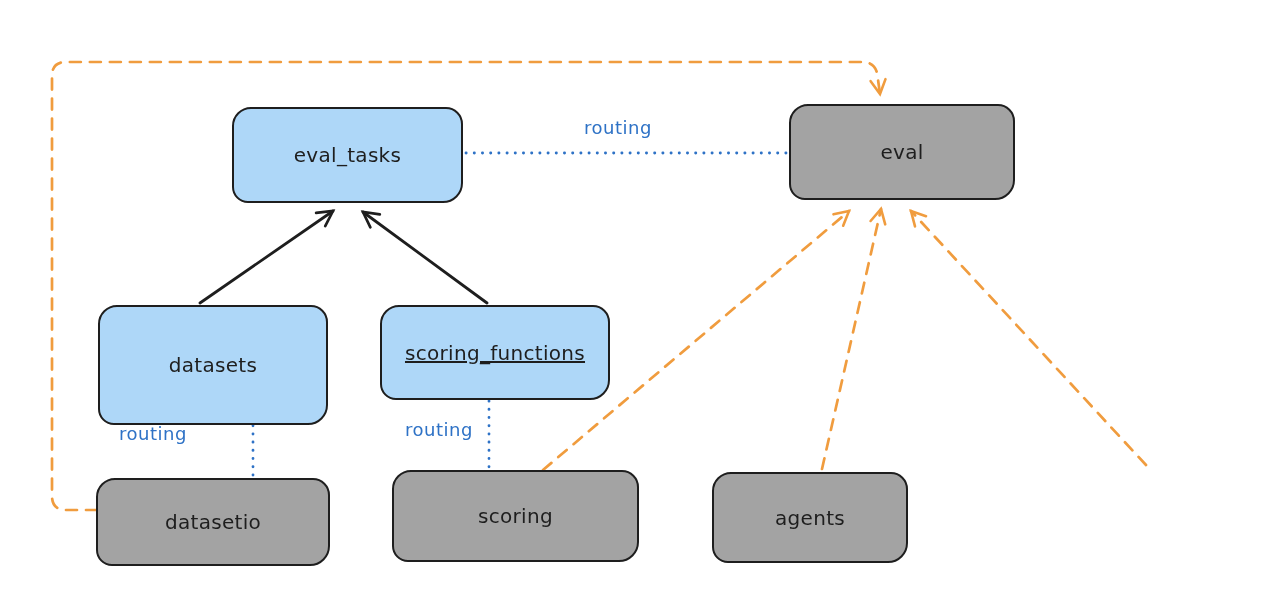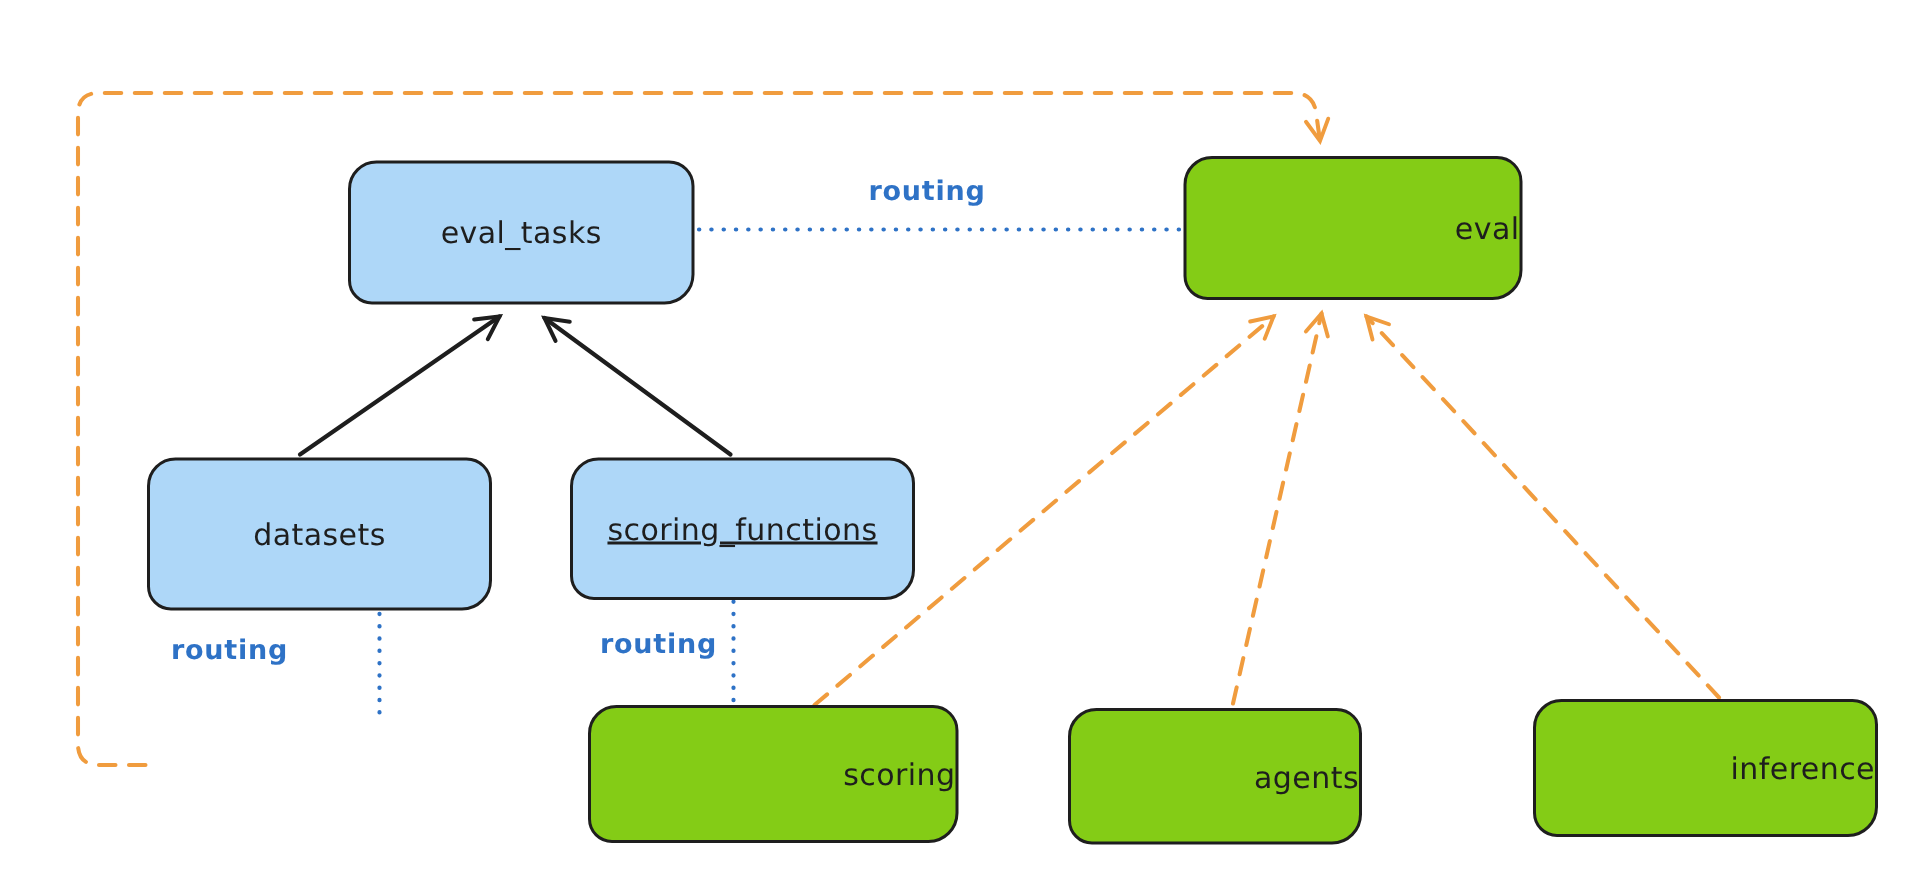--- a/index.html
+++ b/index.html
@@ -28,37 +28,37 @@
     border: 2.6px solid #1e1e1e;
     border-radius: 19px 17px 20px 16px;
     display: flex;
     align-items: center;
     justify-content: center;
     font-size: 20px;
     color: #1e1e1e;
     letter-spacing: 0.3px;
   }
   .node.blue  { background: #aed7f8; text-align: right; }
-  .node.green { background: #84cc16; justify-content: flex-end; }
+  .node.green { background: #a3a3a3; }
 
   
   .n-eval-tasks        { left: 232px; top: 107px; width: 231px; height: 96px; }
   .n-eval              { left: 789px; top: 104px; width: 226px; height: 96px; }
-  .n-datasets          { left:  98px; top: 305px; width: 230px; height: 102px; }
+  .n-datasets          { left:  98px; top: 305px; width: 230px; height: 120px; }
   .n-scoring-functions { left: 380px; top: 305px; width: 230px; height: 95px; text-decoration: underline; }
   .n-datasetio         { left:  96px; top: 478px; width: 234px; height: 88px; }
   .n-scoring           { left: 392px; top: 470px; width: 247px; height: 92px; }
   .n-agents            { left: 712px; top: 472px; width: 196px; height: 91px; }
   .n-inference         { left: 1022px; top: 466px; width: 230px; height: 92px; }
 
   .edge-label {
     position: absolute;
     color: #2e72c6;
     font-size: 18px;
-    font-weight: 700;
+    font-weight: 400;
     text-align: center;
     letter-spacing: 0.5px;
   }
   .l-eval-tasks-eval        { left: 568px; top: 117px; width: 100px; }
   .l-datasets-datasetio     { left: 108px; top: 423px; width:  90px; }
   .l-scoring-fns-scoring    { left: 394px; top: 419px; width:  90px; }
 </style>
 </head>
 <body>
 
@@ -92,27 +92,27 @@
   </div>
   <div class="node green n-eval">
     <span>eval</span>
   </div>
   <div class="node blue n-datasets">
     <span>datasets</span>
   </div>
   <div class="node blue n-scoring-functions">
     <span>scoring_functions</span>
   </div>
+  <div class="node green n-datasetio">
+    <span>datasetio</span>
+  </div>
   <div class="node green n-scoring">
     <span>scoring</span>
   </div>
   <div class="node green n-agents">
     <span>agents</span>
-  </div>
-  <div class="node green n-inference">
-    <span>inference</span>
   </div>
 
   <div class="edge-label l-eval-tasks-eval">routing</div>
   <div class="edge-label l-datasets-datasetio">routing</div>
   <div class="edge-label l-scoring-fns-scoring">routing</div>
 
 </div>
 
 </body></html>

